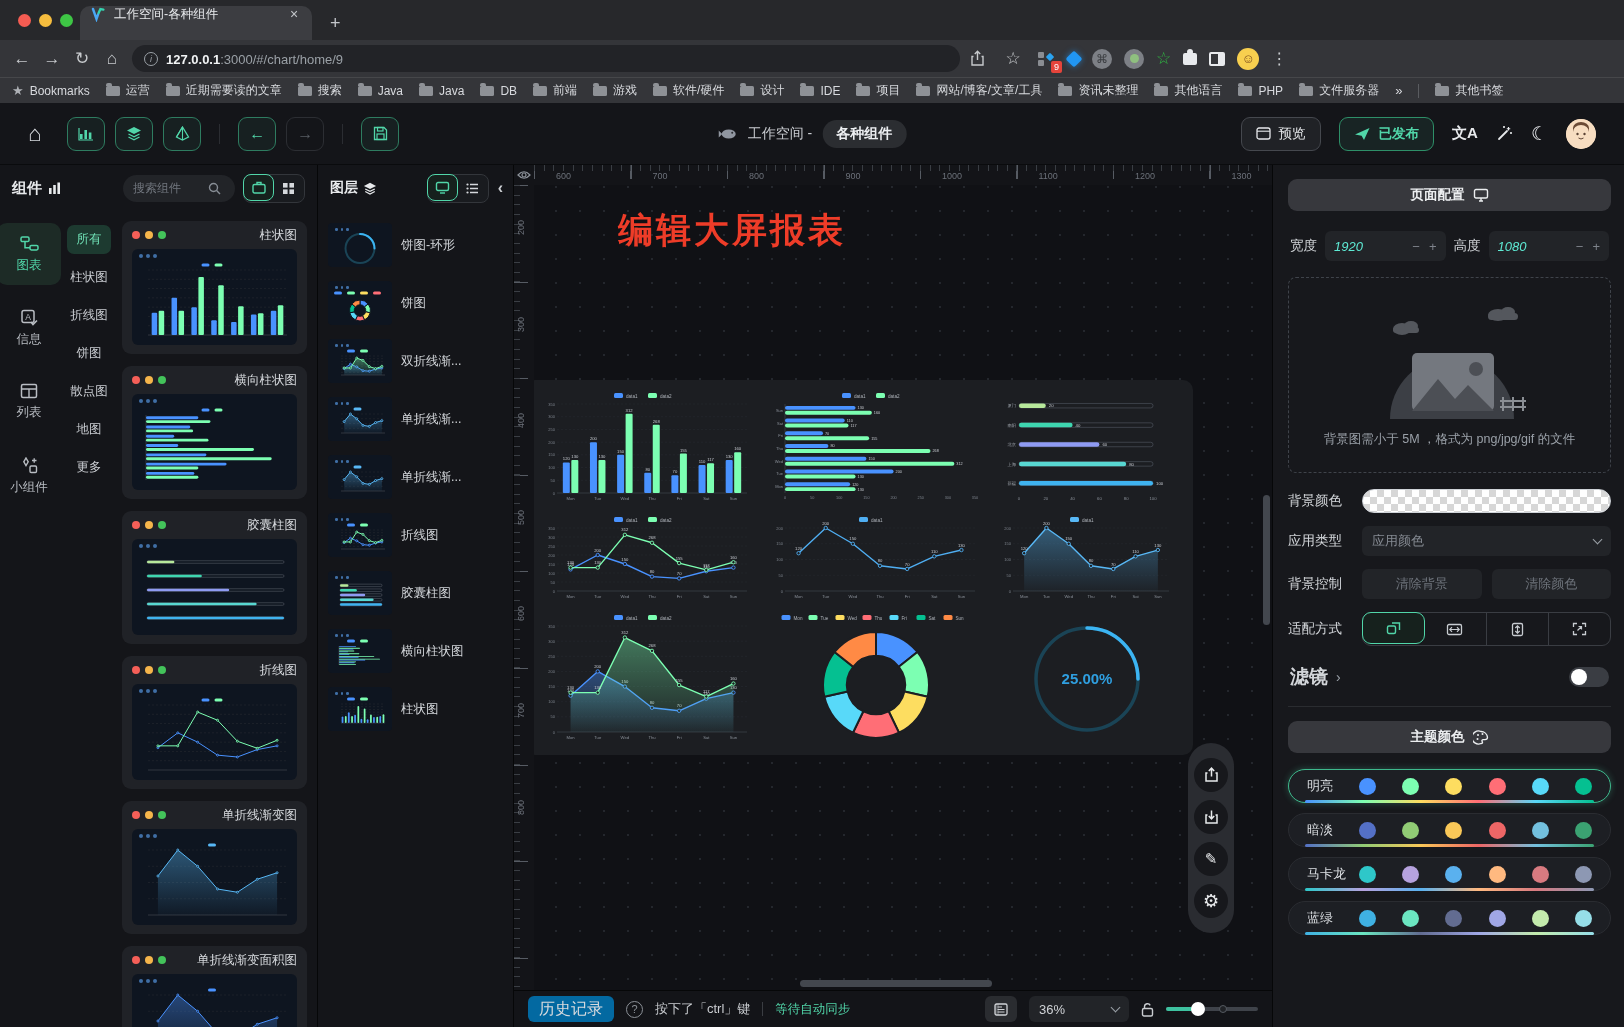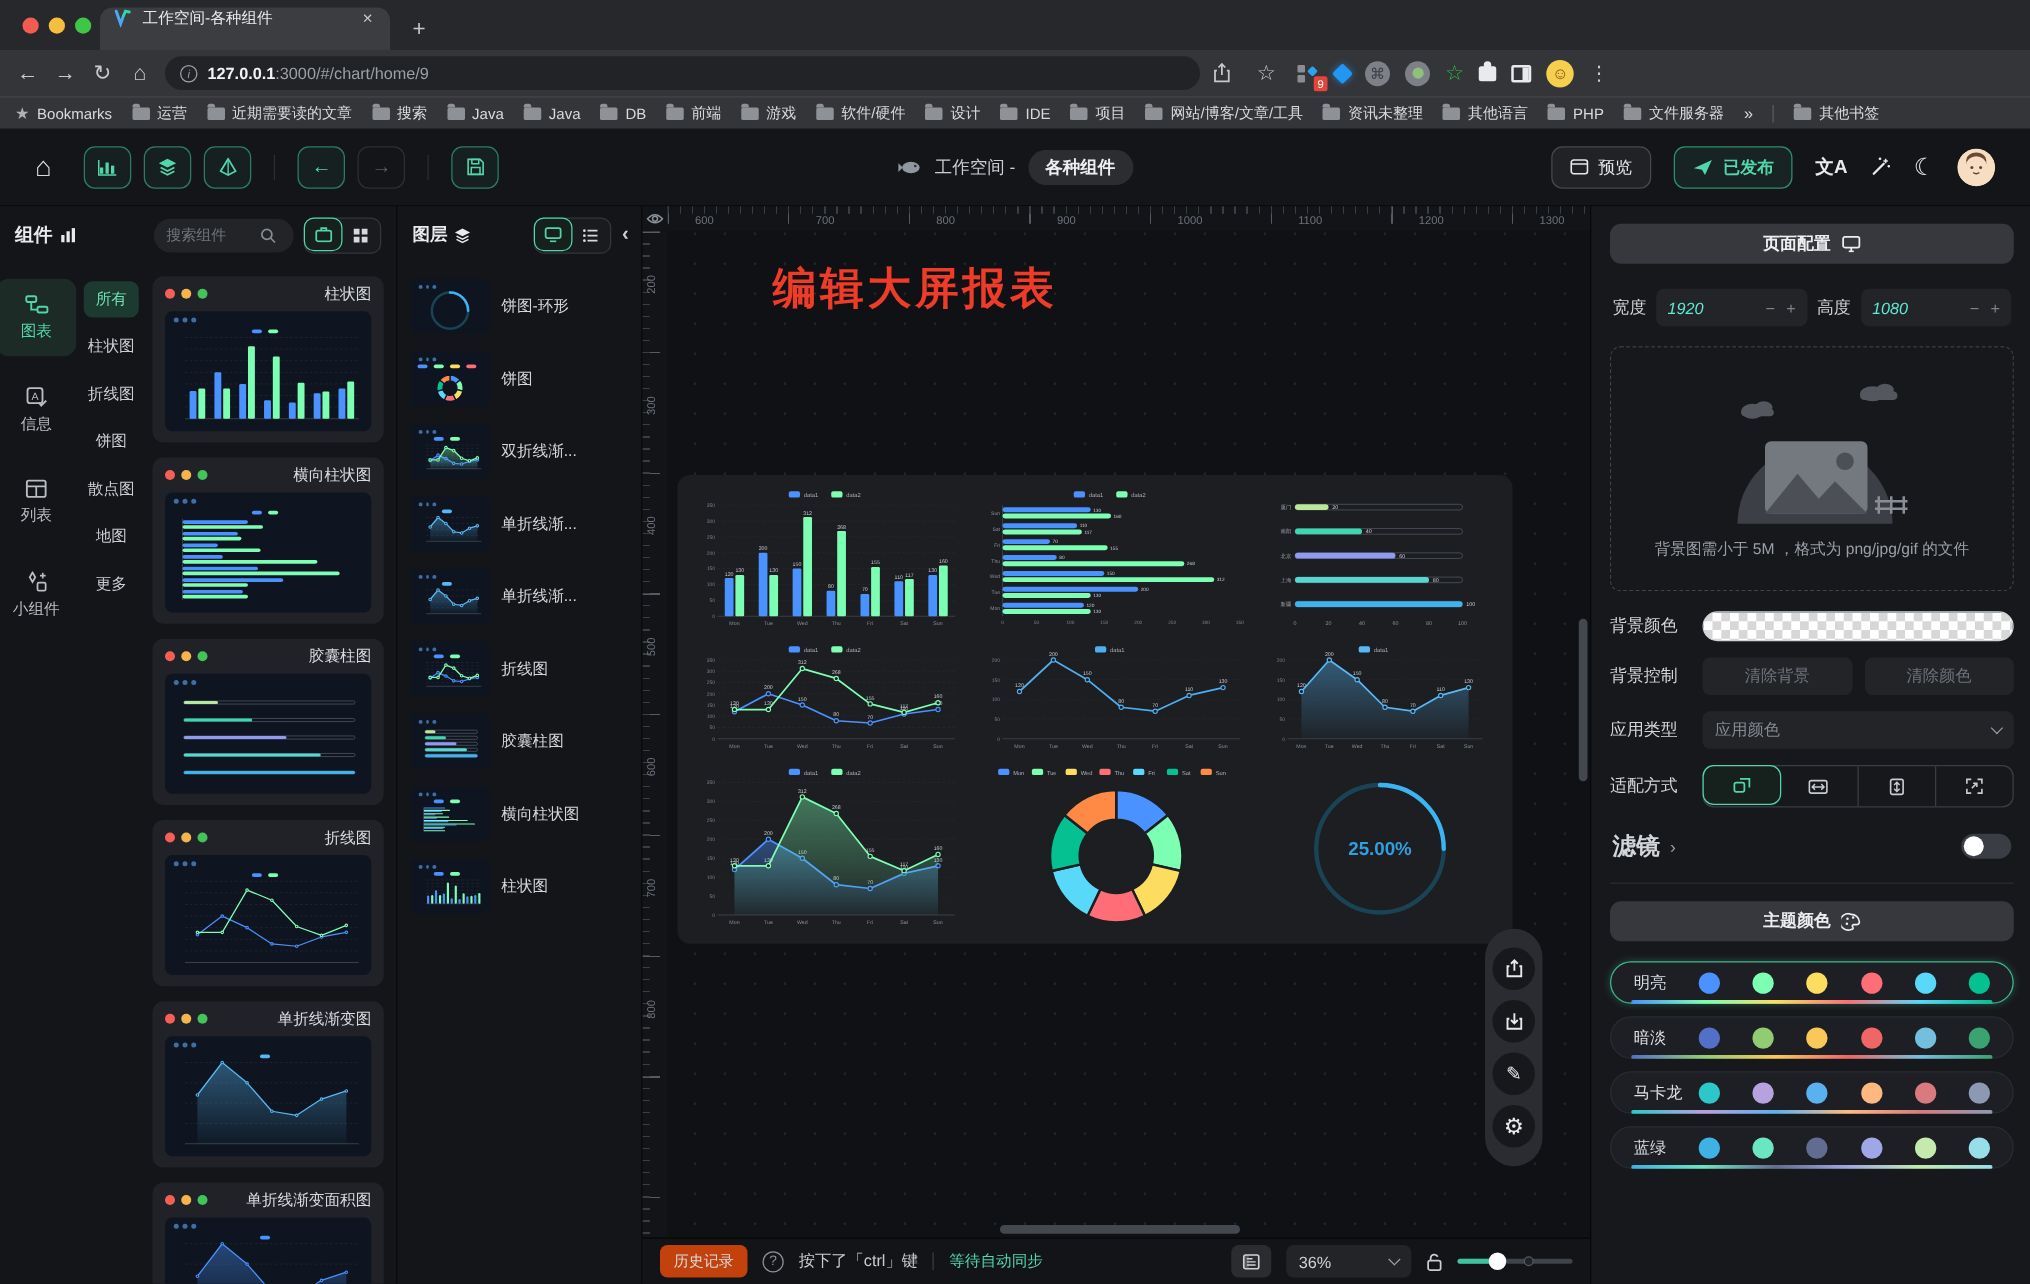--- a/index.html
+++ b/index.html
@@ -137,39 +137,39 @@
     background-size:100% 6px,100% 14px; background-repeat:repeat-x; }
   .ruler-v { position:absolute; top:20px; left:0; bottom:0; width:20px; background-color:#131418;
     background-image:repeating-linear-gradient(180deg,#3a3e44 0 1px,transparent 1px 9.65px),
       repeating-linear-gradient(180deg,#565b63 0 1px,transparent 1px 96.6px);
     background-size:6px 100%,14px 100%; background-repeat:repeat-y; }
   .ruler-corner { position:absolute; top:0; left:0; width:20px; height:20px; background:#131418;
     display:flex; align-items:center; justify-content:center; }
   .rl { position:absolute; top:6px; font-size:9px; color:#6c717a; }
   .rlv { position:absolute; left:2px; font-size:9px; color:#6c717a; transform:rotate(-90deg); transform-origin:left top; }
   .big-title { position:absolute; left:104px; top:42px; font-size:35px; font-weight:bold; color:#ee3c28; letter-spacing:3px; }
-  .dashboard { position:absolute; left:28px; top:215px; width:668px; height:375px; background:#1c1e22;
+  .dashboard { position:absolute; left:11px; top:215px; width:668px; height:375px; background:#1c1e22;
     border-radius:10px; display:grid; grid-template-columns:222px 222px 1fr; grid-template-rows:118px 92px 1fr;
     column-gap:6px; row-gap:6px; padding:9px 12px; }
   .dash-cell { position:relative; }
   .dash-cell .chart-host { position:absolute; inset:2px 4px; }
   .dash-cell.ring { display:flex; align-items:center; justify-content:center; }
   .dash-cell.ring .chart-host { position:static; width:112px; height:112px; }
   .fab { position:absolute; left:674px; top:578px; width:46px; height:190px; background:#2a2c31;
     border-radius:23px; display:flex; flex-direction:column; align-items:center; justify-content:center; gap:8px; }
   .fab-btn { width:34px; height:34px; border-radius:50%; background:#17181c; color:#e8eaec;
     display:flex; align-items:center; justify-content:center; font-size:15px; }
   .sb-h { position:absolute; bottom:3px; left:286px; width:192px; height:7px; background:#43474e; border-radius:4px; }
   .sb-v { position:absolute; right:2px; top:330px; height:130px; width:7px; background:#43474e; border-radius:4px; }
 
   
   .status-bar { position:absolute; left:514px; top:990px; width:758px; height:37px; background:#131418;
     border-top:1px solid #060708; display:flex; align-items:center; gap:12px; padding:0 14px; }
-  .hist-btn { background:#c2410c; border-radius:6px; height:26px; padding:0 11px; display:flex;
-    align-items:center; color:#d9dbde; font-size:12px; }
+  .hist-btn { background:#0369a1; border-radius:6px; height:26px; padding:0 11px; display:flex;
+    align-items:center; color:#d9dbde; font-size:16px; }
   .help-ic { width:17px; height:17px; border:1.4px solid #8b9097; border-radius:50%; color:#8b9097;
     font-size:11px; display:flex; align-items:center; justify-content:center; }
   .key-hint { color:#c9ccd0; font-size:13px; }
   .sb-sep { width:1px; height:14px; background:#3a3d42; }
   .sync { color:#51d6a9; font-size:12.5px; }
   .doc-btn { margin-left:auto; width:32px; height:26px; background:#2a2c30; border-radius:6px;
     display:flex; align-items:center; justify-content:center; }
   .zoom-pill { width:100px; height:26px; background:#222428; border-radius:6px; display:flex;
     align-items:center; padding:0 10px; color:#d0d3d7; font-size:13px; }
   .chev { width:7px; height:7px; border-right:1.6px solid #9aa0a6; border-bottom:1.6px solid #9aa0a6;
@@ -1630,31 +1630,31 @@
     </svg>
     <div class="upload-hint">背景图需小于 5M ，格式为 png/jpg/gif 的文件</div>
   </div>
 
   <div class="form-row">
     <span class="form-label">背景颜色</span>
     <span class="swatch"></span>
   </div>
 
   <div class="form-row">
-    <span class="form-label">背景控制</span>
-    <span class="btn-ghost">清除背景</span>
-    <span class="btn-ghost">清除颜色</span>
-  </div>
-
-  <div class="form-row">
     <span class="form-label">应用类型</span>
     <span class="select">
       <span>应用颜色</span>
       <span class="chev"></span>
     </span>
+  </div>
+
+  <div class="form-row">
+    <span class="form-label">背景控制</span>
+    <span class="btn-ghost">清除背景</span>
+    <span class="btn-ghost">清除颜色</span>
   </div>
 
   <div class="form-row">
     <span class="form-label">适配方式</span>
     <span class="fit-group">
       <span class="fit active">
         <svg width="16" height="14" viewBox="0 0 16 14">
             <rect x="1.5" y="5" width="8" height="7.5" rx="1.5" fill="none" stroke="#51d6a9" stroke-width="1.4"></rect>
             <path d="M6 2 H13.5 V9" fill="none" stroke="#51d6a9" stroke-width="1.4"></path>
           </svg>

